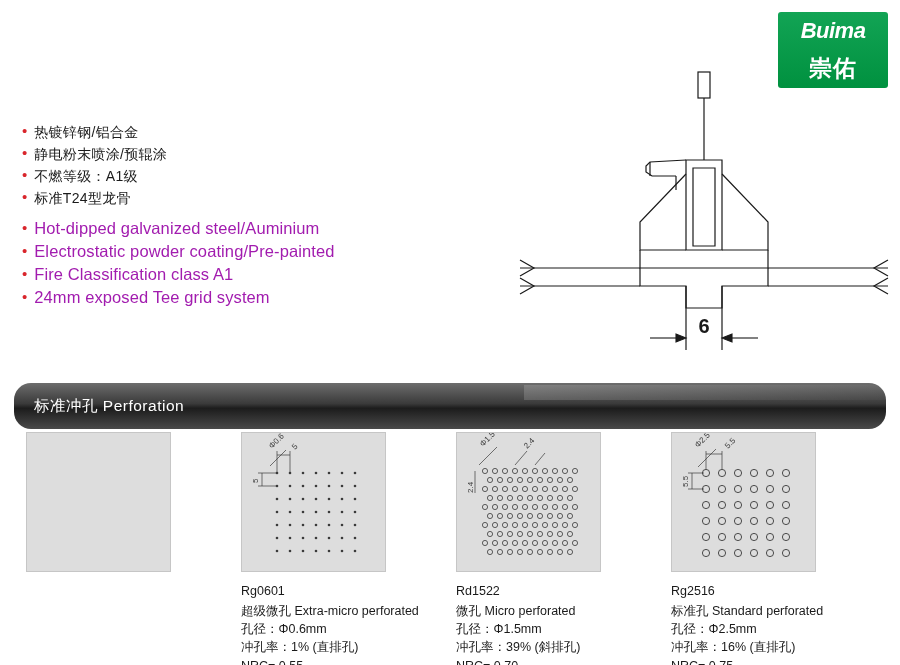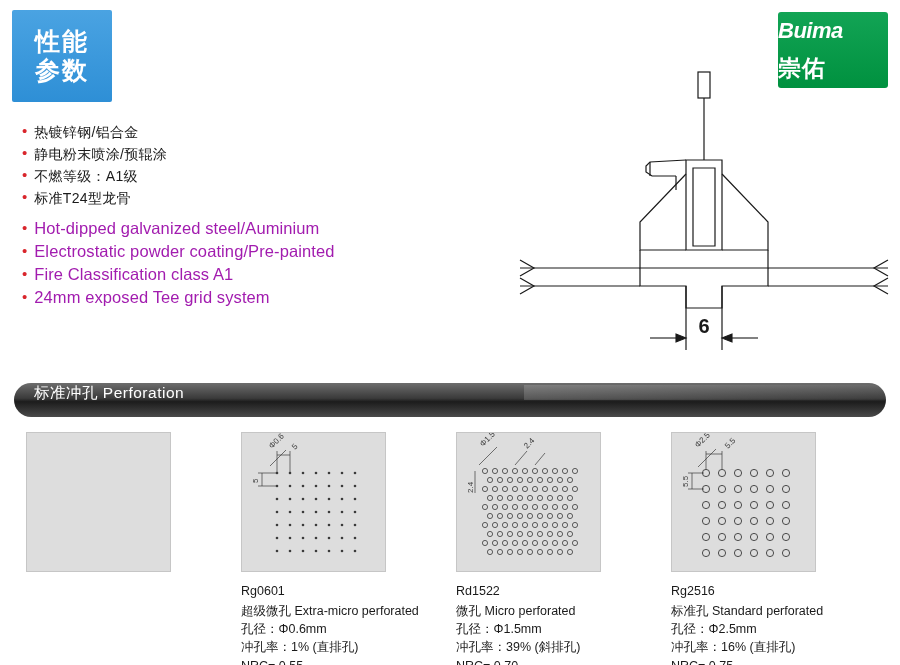--- a/index.html
+++ b/index.html
@@ -73,20 +73,21 @@
   .logo {
     position: absolute;
     right: 12px; top: 12px;
     width: 110px; height: 76px;
     background: #0a9b4e;
     background: linear-gradient(180deg,#12a455 0%, #00913f 100%);
     border-radius: 3px;
     color: #fff;
     display: flex;
     flex-direction: column;
+    align-items: center;
     justify-content: center;
     padding-top: 2px;
   }
   .logo-word {
     font-size: 22px;
     font-weight: bold;
     font-style: italic;
     letter-spacing: -0.5px;
     line-height: 1;
   }
@@ -103,24 +104,25 @@
     position: absolute;
     left: 500px; top: 50px;
     width: 395px; height: 300px;
   }
   .drawing svg { display: block; }
 
   
   .section-bar {
     position: absolute;
     left: 14px; top: 383px;
-    width: 872px; height: 34px;
+    width: 872px; height: 46px;
     border-radius: 17px;
     background: linear-gradient(180deg,#6d6d6d 0%, #3a3a3a 45%, #1c1c1c 55%, #4a4a4a 100%);
     display: flex;
+    align-items: center;
     color: #fff;
   }
   .section-bar .title {
     margin-left: 20px;
     font-size: 15.5px;
     letter-spacing: 0.5px;
   }
   .section-bar .sheen {
     position: absolute;
     left: 510px; top: 2px;
@@ -158,24 +160,20 @@
     font-size: 12.5px;
     color: #1a1a1a;
     line-height: 1.45;
   }
 </style>
 </head>
 <body>
 
 <div id="page">
 
-  <div class="badge">
-    <span>性能</span>
-    <span>参数</span>
-  </div>
 
   <div class="logo">
     <div class="logo-word">Buima</div>
     <div class="logo-cn">崇佑</div>
   </div>
 
   <div class="bullets">
     <div class="bullet-row">
       <span class="bullet-dot">•</span>
       <span class="bullet-cn">热镀锌钢/铝合金</span>

